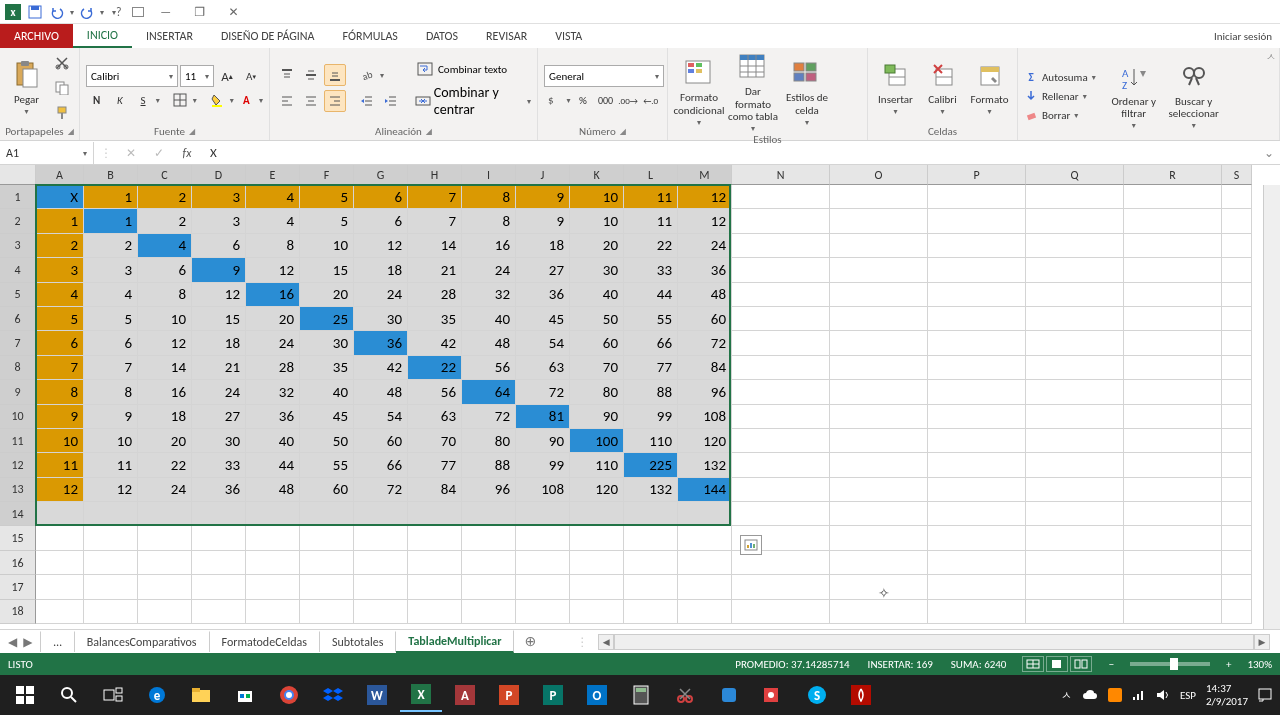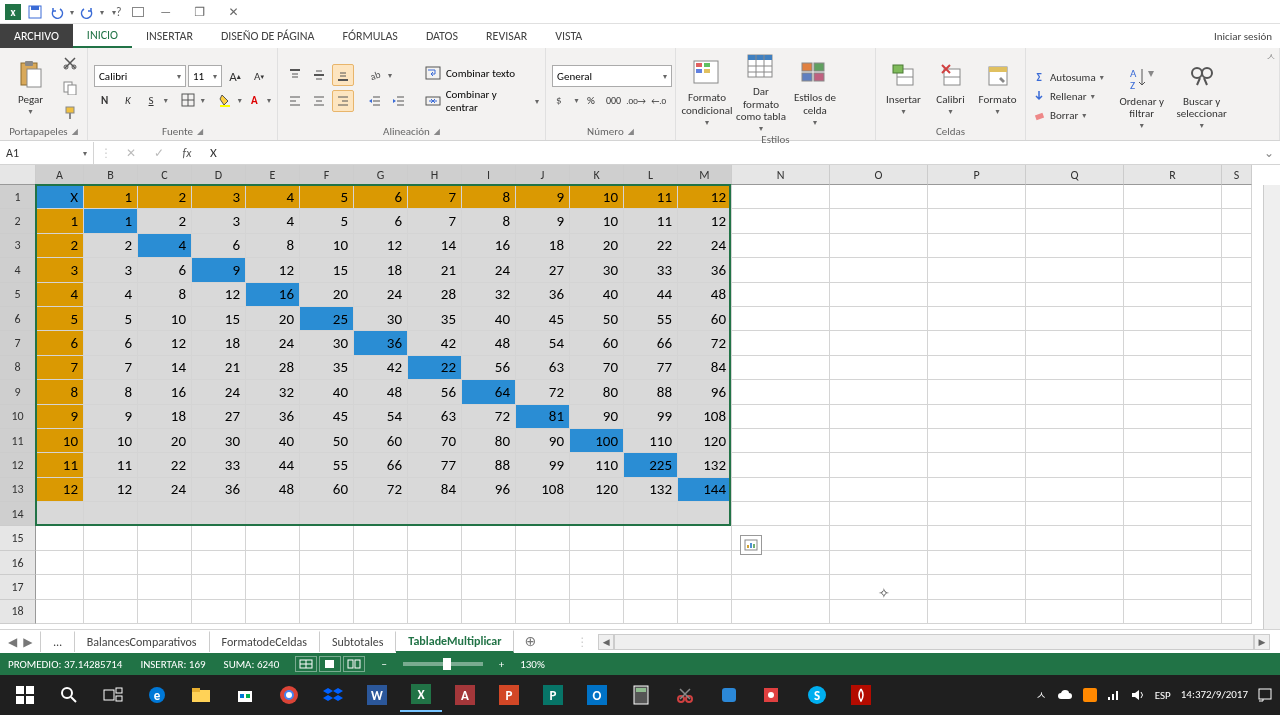--- a/index.html
+++ b/index.html
@@ -4,21 +4,21 @@
 <style>
   * { box-sizing: border-box; }
   body { margin: 0; font-family: "Segoe UI", Calibri, sans-serif; font-size: 12px; background: #fff; overflow: hidden; width: 1280px; height: 720px; }
   .titlebar { height: 24px; background: #fff; display: flex; align-items: center; padding: 0 4px; border-bottom: 1px solid #e0e0e0; }
   .qat { display: flex; gap: 4px; align-items: center; }
   .qat-icon { width: 18px; height: 18px; display: inline-flex; align-items: center; justify-content: center; }
   .title-center { flex: 1; text-align: center; color: #444; font-size: 12px; }
   .title-right { display: flex; gap: 10px; align-items: center; color: #666; }
   .win-btn { width: 24px; text-align: center; }
   .ribbon-tabs { height: 24px; display: flex; align-items: stretch; font-size: 12px; background: #fff; }
-  .tab-file { background: #404040; color: #fff; display: flex; align-items: center; padding: 0 14px; }
+  .tab-file { background: #b91c1c; color: #fff; display: flex; align-items: center; padding: 0 14px; }
   .tab { display: flex; align-items: center; padding: 0 14px; color: #444; text-transform: uppercase; cursor: pointer; }
   .tab.active { color: #217346; border-bottom: 2px solid #217346; }
   .signin { margin-left: auto; padding: 0 8px; display: flex; align-items: center; color: #444; font-size: 11px; }
   .ribbon { height: 93px; background: #f3f2f1; border-bottom: 1px solid #d4d4d4; display: flex; position: relative; }
   .group { border-right: 1px solid #e0e0e0; padding: 4px 6px 0 6px; display: flex; flex-direction: column; height: 100%; }
   .group-body { flex: 1; display: flex; align-items: center; gap: 4px; }
   .group-body.col { flex-direction: column; align-items: stretch; gap: 2px; justify-content: center; }
   .group-label { text-align: center; font-size: 11px; color: #666; padding-bottom: 2px; height: 16px; display: flex; align-items: center; justify-content: center; gap: 4px; }
   .group-label .dialog { font-size: 8px; color: #888; }
   .btn-big { display: flex; flex-direction: column; align-items: center; width: 50px; font-size: 11px; color: #333; text-align: center; line-height: 1.15; }
@@ -65,21 +65,21 @@
   .status-bar { height: 22px; background: #217346; color: #fff; display: flex; align-items: center; font-size: 11px; padding: 0 8px; gap: 16px;}
   .status-left { flex:1; text-transform: uppercase;}
   .status-stats { display:flex; gap:18px;}
   .view-btns { display:flex; gap:2px; align-items:center;}
   .view-btn { width:22px; height:16px; border:1px solid rgba(255,255,255,0.4); display:flex; align-items:center; justify-content:center;}
   .zoom-slider { width:80px; height:4px; background:rgba(255,255,255,0.4); position:relative;}
   .zoom-thumb { position:absolute; width:8px; height:12px; background:#fff; top:-4px; left:50%;}
   .taskbar { height: 40px; background: #1f1f1f; display: flex; align-items: center; padding: 0 4px; gap: 2px;}
   .tb-item { width: 42px; height: 34px; display: flex; align-items: center; justify-content: center; }
   .tb-tray { margin-left: auto; display: flex; align-items: center; gap: 10px; color: #fff; font-size: 11px; padding-right: 4px;}
-  .tb-clock { display:flex; align-items:flex-end; line-height:1.2;}
+  .tb-clock { display:flex; flex-direction:column; align-items:flex-start; line-height:1.2;}
   svg { display:block; }
   .cursor-plus { position:absolute; left:878px; top:420px; font-size:14px; color:#555; pointer-events:none;}
   .v-scroll { position:absolute; right:0; top:20px; bottom:0; width:17px; background:#efefef; border-left:1px solid #ccc;}
 </style>
 </head>
 <body>
 
 <div class="titlebar">
   <div class="qat">
     <span class="qat-icon">
@@ -128,21 +128,21 @@
   <div class="tab">DISEÑO DE PÁGINA</div>
   <div class="tab">FÓRMULAS</div>
   <div class="tab">DATOS</div>
   <div class="tab">REVISAR</div>
   <div class="tab">VISTA</div>
   <div class="signin">Iniciar sesión</div>
 </div>
 
 <div class="ribbon">
 
-  <div class="group" style="width:88px">
+  <div class="group" style="width:80px">
     <div class="group-body">
       <div class="btn-big">
         <span class="ico">
             <svg width="28" height="30">
               <rect x="4" y="2" width="16" height="22" fill="#d9a95a" stroke="#8a6a2f"></rect>
               <rect x="8" y="0" width="8" height="5" fill="#888" rx="1"></rect>
               <rect x="10" y="8" width="14" height="18" fill="#fff" stroke="#888"></rect>
             </svg>
           </span>
         <span>Pegar</span>
@@ -310,21 +310,21 @@
             <span style="font-size:11px">Combinar texto</span>
           </div>
         <div class="row">
             <span class="mini-btn">
               <svg width="16" height="14">
                 <rect x="1" y="3" width="14" height="8" fill="none" stroke="#555"></rect>
                 <path d="M4 7 L7 7 M6 5 L8 7 L6 9" stroke="#3a6bd6" fill="none"></path>
                 <path d="M12 7 L9 7 M10 5 L8 7 L10 9" stroke="#3a6bd6" fill="none"></path>
               </svg>
             </span>
-            <span style="font-size:11px">Combinar y centrar</span>
+            <span style="font-size:14px">Combinar y centrar</span>
             <span class="dd" style="margin-left:3px">▾</span>
           </div>
       </div>
     </div>
     <div class="group-label">
         <span>Alineación</span>
         <span class="dialog">◢</span>
       </div>
   </div>
 
@@ -968,20 +968,21 @@
   <div style="width:30px"></div>
   <span style="color:#ccc">⋮</span>
   <div class="h-scroll">
     <div class="h-scroll-btn">◀</div>
     <div class="h-scroll-track"></div>
     <div class="h-scroll-btn">▶</div>
   </div>
 </div>
 
 <div class="status-bar">
+  <div class="status-left">LISTO</div>
   <div class="status-stats">
     <span><span>PROMEDIO:</span> <span>37.14285714</span></span>
     <span><span>INSERTAR:</span> <span>169</span></span>
     <span><span>SUMA:</span> <span>6240</span></span>
   </div>
   <div class="view-btns">
     <span class="view-btn">
         <svg width="14" height="10">
           <rect x="1" y="1" width="12" height="8" fill="none" stroke="#fff"></rect>
           <line x1="1" y1="5" x2="13" y2="5" stroke="#fff"></line>

